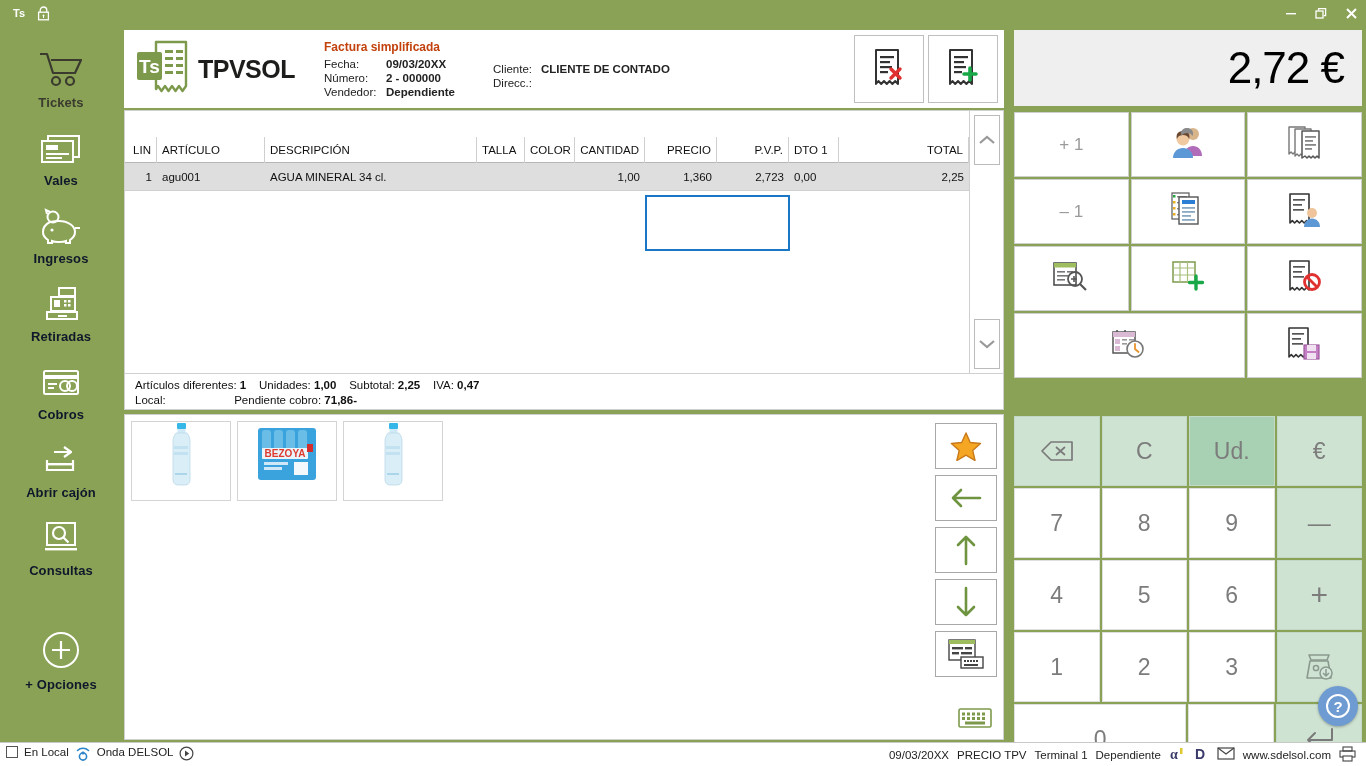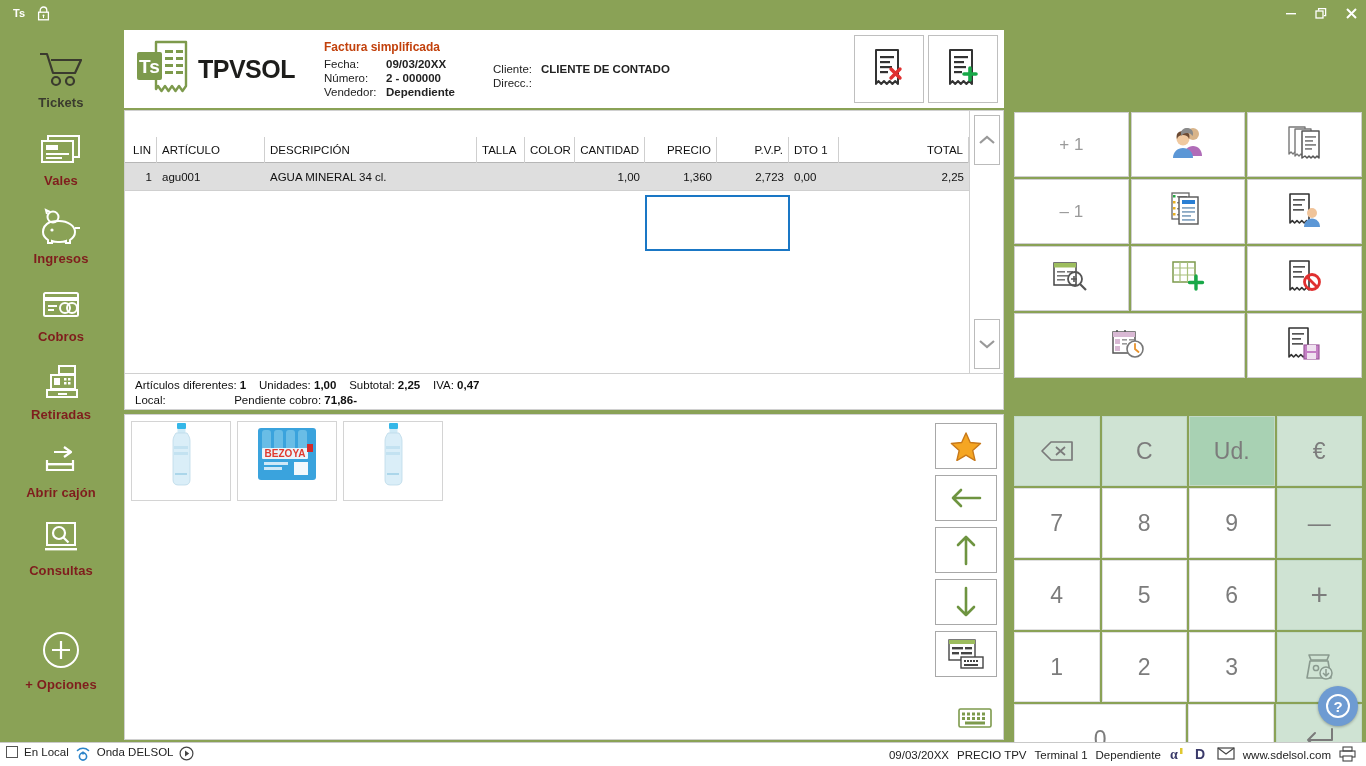--- a/index.html
+++ b/index.html
@@ -16,21 +16,21 @@
              color: #fff; font-size: 11px; font-weight: 700; }
   .tb-lock { width: 26px; height: 20px; display: flex; align-items: center; justify-content: center; }
   .tb-spacer { flex: 1; }
   .tb-btn { width: 30px; height: 26px; display: flex; align-items: center; justify-content: center;
             color: #fff; cursor: default; }
 
   
   .sidebar { position: absolute; left: 0; top: 26px; width: 122px; height: 740px;
              background: #8aa256; padding-top: 14px; }
   .side-item { height: 78px; display: flex; flex-direction: column; align-items: center;
-               justify-content: center; color: #7f1d1d; cursor: default; }
+               justify-content: center; color: #0f172a; cursor: default; }
   .side-item.active { color: #3a3a2e; }
   .side-ico { height: 40px; display: flex; align-items: flex-end; justify-content: center; }
   .side-lb { font-size: 13px; font-weight: 700; margin-top: 7px; letter-spacing: .1px; }
   .side-item.opt { margin-top: 36px; }
 
   
   .doc { position: absolute; left: 122px; top: 26px; width: 888px; height: 716px; background: #8aa256; }
   .doc-head { position: absolute; left: 2px; top: 4px; width: 880px; height: 78px;
               background: #fff; display: flex; align-items: center; }
   .logo-wrap { width: 200px; display: flex; align-items: center; padding-left: 8px; gap: 4px; }
@@ -193,49 +193,49 @@
             <path d="M12 4l-4-2 1 4" fill="none" stroke="#fff" stroke-width="2"></path>
             <circle cx="14" cy="22" r="1.6" fill="#fff"></circle>
             <path d="M37 20h5" stroke="#fff" stroke-width="2"></path>
           </svg>
       </span>
       <span class="side-lb">Ingresos</span>
     </div>
 
     <div class="side-item">
       <span class="side-ico">
-        <svg width="46" height="34" viewBox="0 0 46 34">
-            <rect x="6" y="5" width="34" height="23" rx="1.5" fill="none" stroke="#fff" stroke-width="2"></rect>
-            <rect x="6" y="9" width="34" height="4" fill="#fff"></rect>
-            <rect x="10" y="17" width="9" height="2" fill="#fff"></rect>
-            <rect x="10" y="21" width="6" height="2" fill="#fff"></rect>
-            <circle cx="27" cy="20" r="5" fill="none" stroke="#fff" stroke-width="2"></circle>
-            <circle cx="34" cy="20" r="5" fill="none" stroke="#fff" stroke-width="2"></circle>
-          </svg>
-      </span>
-      <span class="side-lb">Cobros</span>
-    </div>
-
-    <div class="side-item">
-      <span class="side-ico">
         <svg width="46" height="36" viewBox="0 0 46 36">
             <rect x="21" y="2" width="16" height="8" fill="none" stroke="#fff" stroke-width="2"></rect>
             <rect x="13" y="11" width="24" height="14" fill="none" stroke="#fff" stroke-width="2"></rect>
             <rect x="9" y="26" width="30" height="7" fill="none" stroke="#fff" stroke-width="2"></rect>
             <rect x="20" y="29" width="9" height="2" fill="#fff"></rect>
             <g fill="#fff">
               <rect x="26" y="14" width="2.5" height="2.5"></rect>
               <rect x="30" y="14" width="2.5" height="2.5"></rect>
               <rect x="26" y="18" width="2.5" height="2.5"></rect>
               <rect x="30" y="18" width="2.5" height="2.5"></rect>
               <rect x="16" y="14" width="6" height="7"></rect>
             </g>
           </svg>
       </span>
       <span class="side-lb">Retiradas</span>
+    </div>
+
+    <div class="side-item">
+      <span class="side-ico">
+        <svg width="46" height="34" viewBox="0 0 46 34">
+            <rect x="6" y="5" width="34" height="23" rx="1.5" fill="none" stroke="#fff" stroke-width="2"></rect>
+            <rect x="6" y="9" width="34" height="4" fill="#fff"></rect>
+            <rect x="10" y="17" width="9" height="2" fill="#fff"></rect>
+            <rect x="10" y="21" width="6" height="2" fill="#fff"></rect>
+            <circle cx="27" cy="20" r="5" fill="none" stroke="#fff" stroke-width="2"></circle>
+            <circle cx="34" cy="20" r="5" fill="none" stroke="#fff" stroke-width="2"></circle>
+          </svg>
+      </span>
+      <span class="side-lb">Cobros</span>
     </div>
 
     <div class="side-item">
       <span class="side-ico">
         <svg width="46" height="34" viewBox="0 0 46 34">
             <path d="M16 8h16M26 3l7 5-7 5" fill="none" stroke="#fff" stroke-width="2.2" stroke-linejoin="round"></path>
             <path d="M9 16v10h26v-10" fill="none" stroke="#fff" stroke-width="2.2"></path>
             <rect x="9" y="19" width="26" height="2.4" fill="#fff"></rect>
           </svg>
       </span>
@@ -518,20 +518,23 @@
               <rect x="24" y="9" width="3" height="3"></rect>
               <rect x="7" y="13.5" width="20" height="3"></rect>
             </g>
           </svg>
       </div>
     </div>
   </div>
 
   <div class="right">
 
+    <div class="amount">
+      <span class="amount-txt">2,72 €</span>
+    </div>
 
     <div class="fngrid">
 
       <div class="fnrow">
         <div class="fn">
           <span>+ 1</span>
         </div>
         <div class="fn">
           <span>
             <svg width="36" height="34" viewBox="0 0 36 34">

